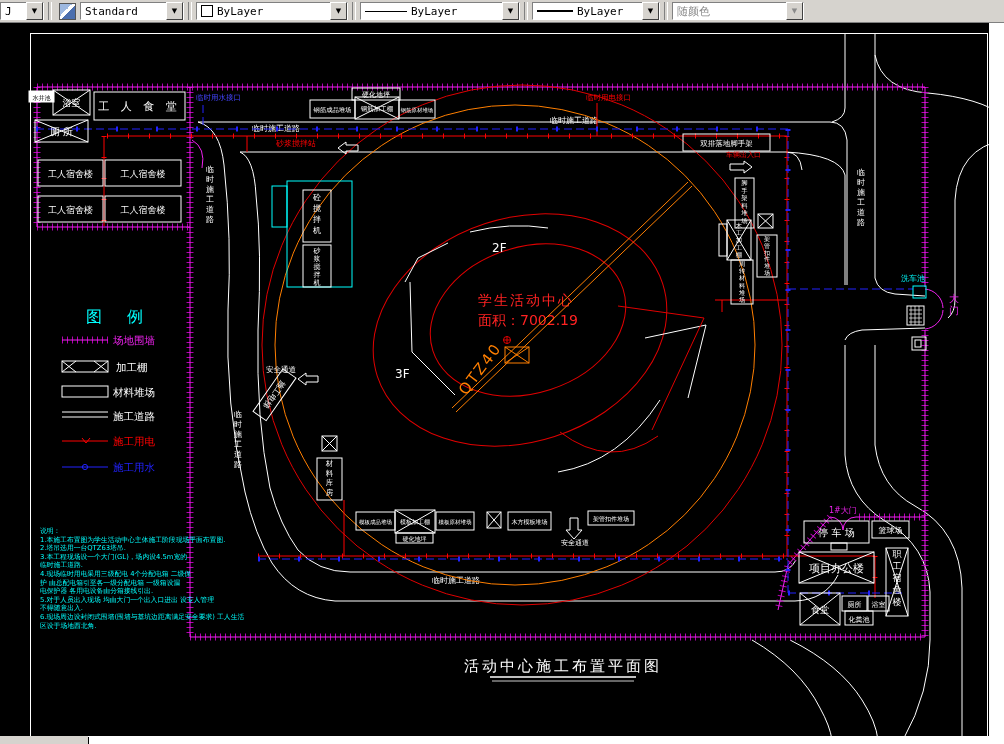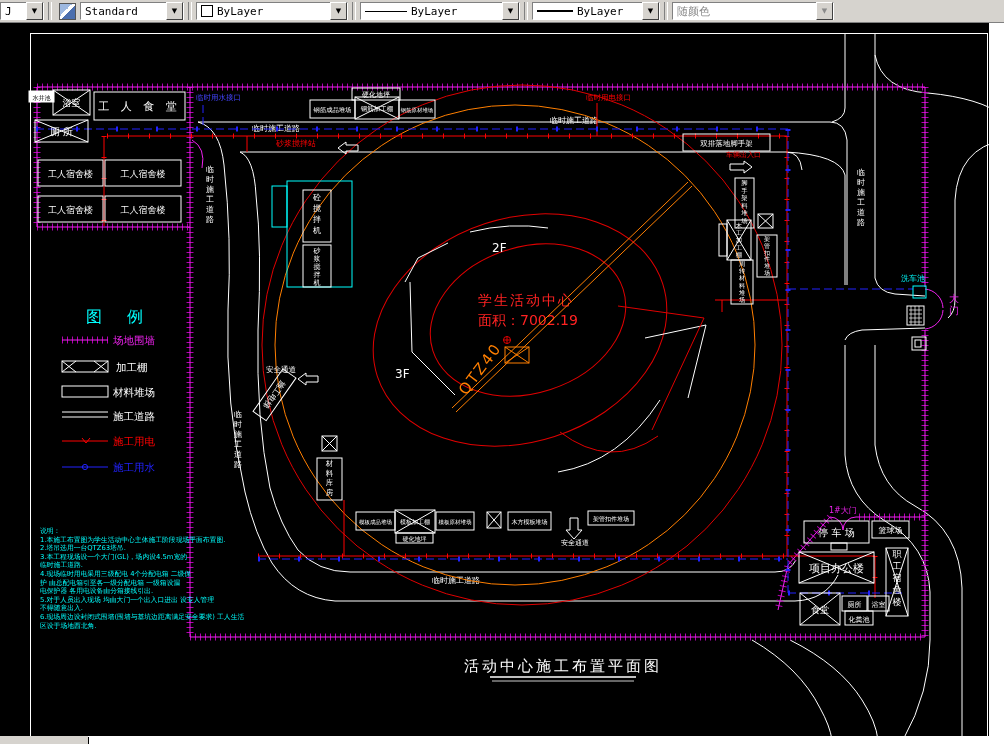--- a/index.html
+++ b/index.html
@@ -70,21 +70,21 @@
   </div>
   <div class="tb-sep"></div>
   <div class="combo" style="width:128px">
     <div class="combo-field">
       <span class="lw-glyph"></span>
       <span>ByLayer</span>
     </div>
     <div class="combo-btn">▼</div>
   </div>
   <div class="tb-sep"></div>
-  <div class="combo disabled" style="width:162px">
+  <div class="combo disabled" style="width:132px">
     <div class="combo-field">随颜色</div>
     <div class="combo-btn">▼</div>
   </div>
 </div>
 
 <svg class="plan" width="1004" height="744" viewBox="0 0 1004 744">
 
   <g stroke="#fff" stroke-width="1" fill="none">
     <path d="M198,122 H830 Q845,122 847,140 V285"></path>
     <path d="M240,152 H786 Q800,152 802,170"></path>

